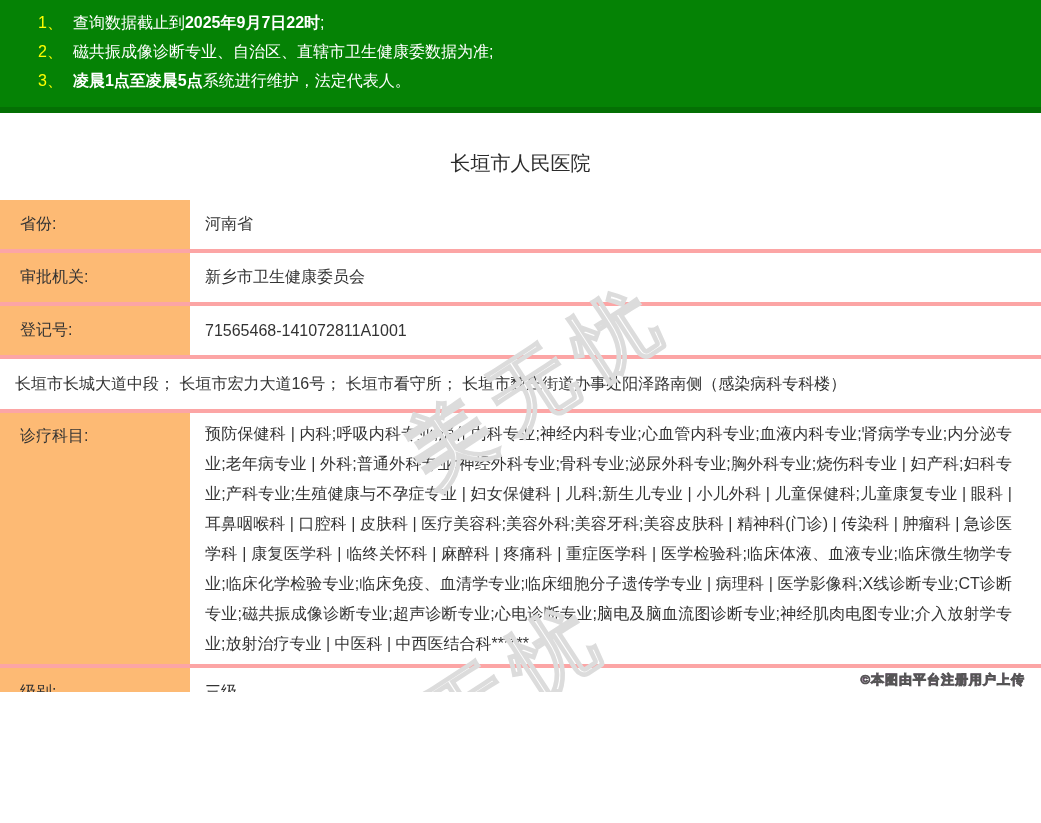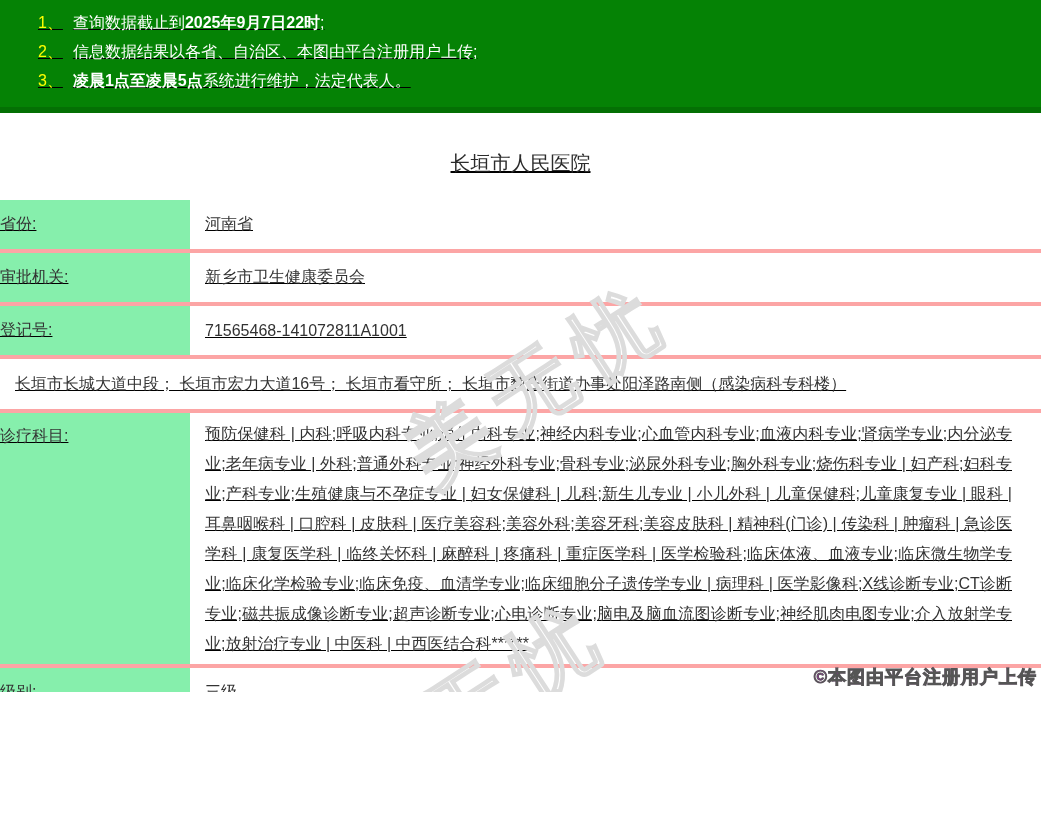--- a/index.html
+++ b/index.html
@@ -3,21 +3,20 @@
 <meta charset="utf-8">
 <style>
   html, body { margin: 0; padding: 0; background: #ffffff; }
   body { font-family: "Liberation Sans", "DejaVu Sans", sans-serif; }
   .page {
     position: relative;
     width: 1041px;
     height: 692px;
     overflow: hidden;
     background: #ffffff;
-    text-decoration: underline;
   }
 
   
   .notice-box {
     background: #058205;
     border-bottom: 6px solid #047004;
     padding: 8px 10px 12px 38px;
   }
   .notice-line {
     color: #ffffff;
@@ -43,22 +42,22 @@
     margin-top: 17px;
     width: 1041px;
     border-collapse: collapse;
   }
   .row { display: flex; }
   .row + .row { border-top: 4px solid #fca5a5; }
   .cell { box-sizing: border-box; font-size: 16px; color: #333333; }
   .label {
     width: 190px;
     min-width: 190px;
-    background: #86efac;
-    padding-left: 0;
+    background: #fdba74;
+    padding-left: 20px;
   }
   .value { flex: 1; padding-left: 15px; padding-right: 29px; }
   .row-single { height: 49px; align-items: center; }
   .row-single .label, .row-single .value { display: flex; align-items: center; height: 100%; }
   .row-multi .label { padding-top: 13px; }
   .row-address .value { padding-top: 10px; padding-bottom: 10px; line-height: 30px; }
   .row-subjects .value {
     padding-top: 6px; padding-bottom: 5px;
     line-height: 30px;
     text-align: justify;
@@ -96,41 +95,41 @@
     pointer-events: none;
     z-index: 5;
     white-space: nowrap;
   }
   .wm-1 { left: 392px; top: 330px; }
   .wm-2 { left: 330px; top: 648px; }
 
   
   .footer-credit {
     position: absolute;
-    right: 4px;
+    right: 16px;
     bottom: 3px;
-    font-size: 18px;
+    font-size: 13px;
     font-weight: 700;
     color: #a21caf;
     -webkit-text-stroke: 0.9px #555555;
     letter-spacing: 1px;
     z-index: 6;
   }
 </style>
 </head>
 <body>
 
 <div class="page">
 
   <div class="notice-box">
     <div class="notice-line">
       <span class="notice-num">1、</span><span>查询数据截止到</span><span class="notice-bold">2025年9月7日22时</span><span>;</span>
     </div>
     <div class="notice-line">
-      <span class="notice-num">2、</span><span>信息数据结果以各省、自治区、本图由平台注册用户上传;</span><span class="notice-bold"></span><span></span>
+      <span class="notice-num">2、</span><span>磁共振成像诊断专业、自治区、直辖市卫生健康委数据为准;</span><span class="notice-bold"></span><span></span>
     </div>
     <div class="notice-line">
       <span class="notice-num">3、</span><span></span><span class="notice-bold">凌晨1点至凌晨5点</span><span>系统进行维护，法定代表人。</span>
     </div>
   </div>
 
   <h1 class="page-title">长垣市人民医院</h1>
 
   <div class="info-table">
     <div class="row row-single">

